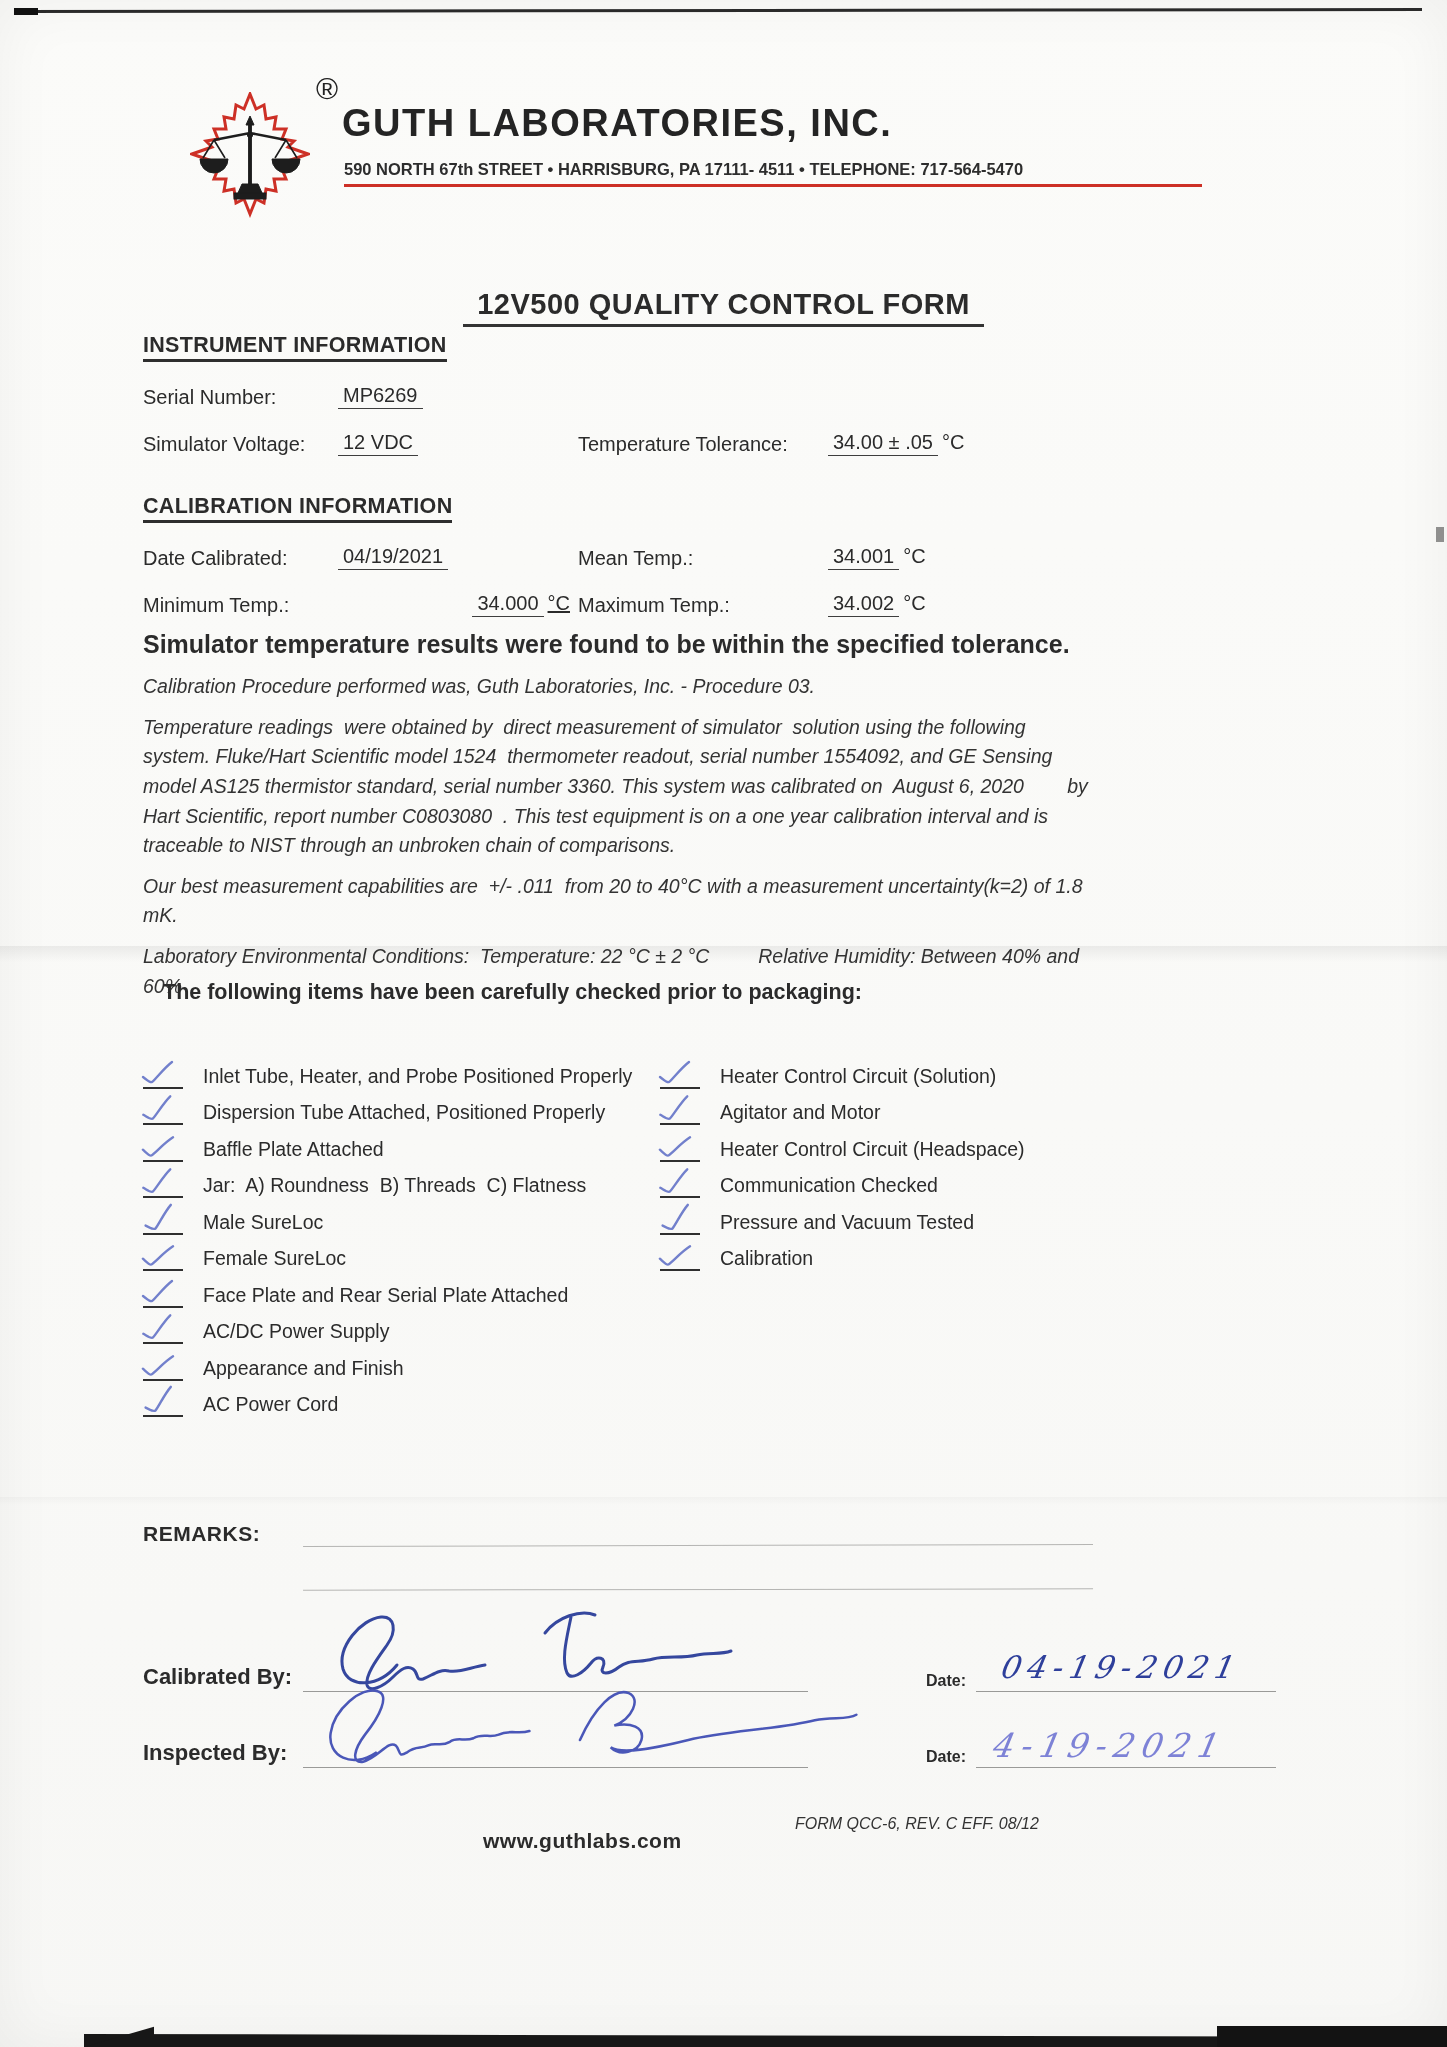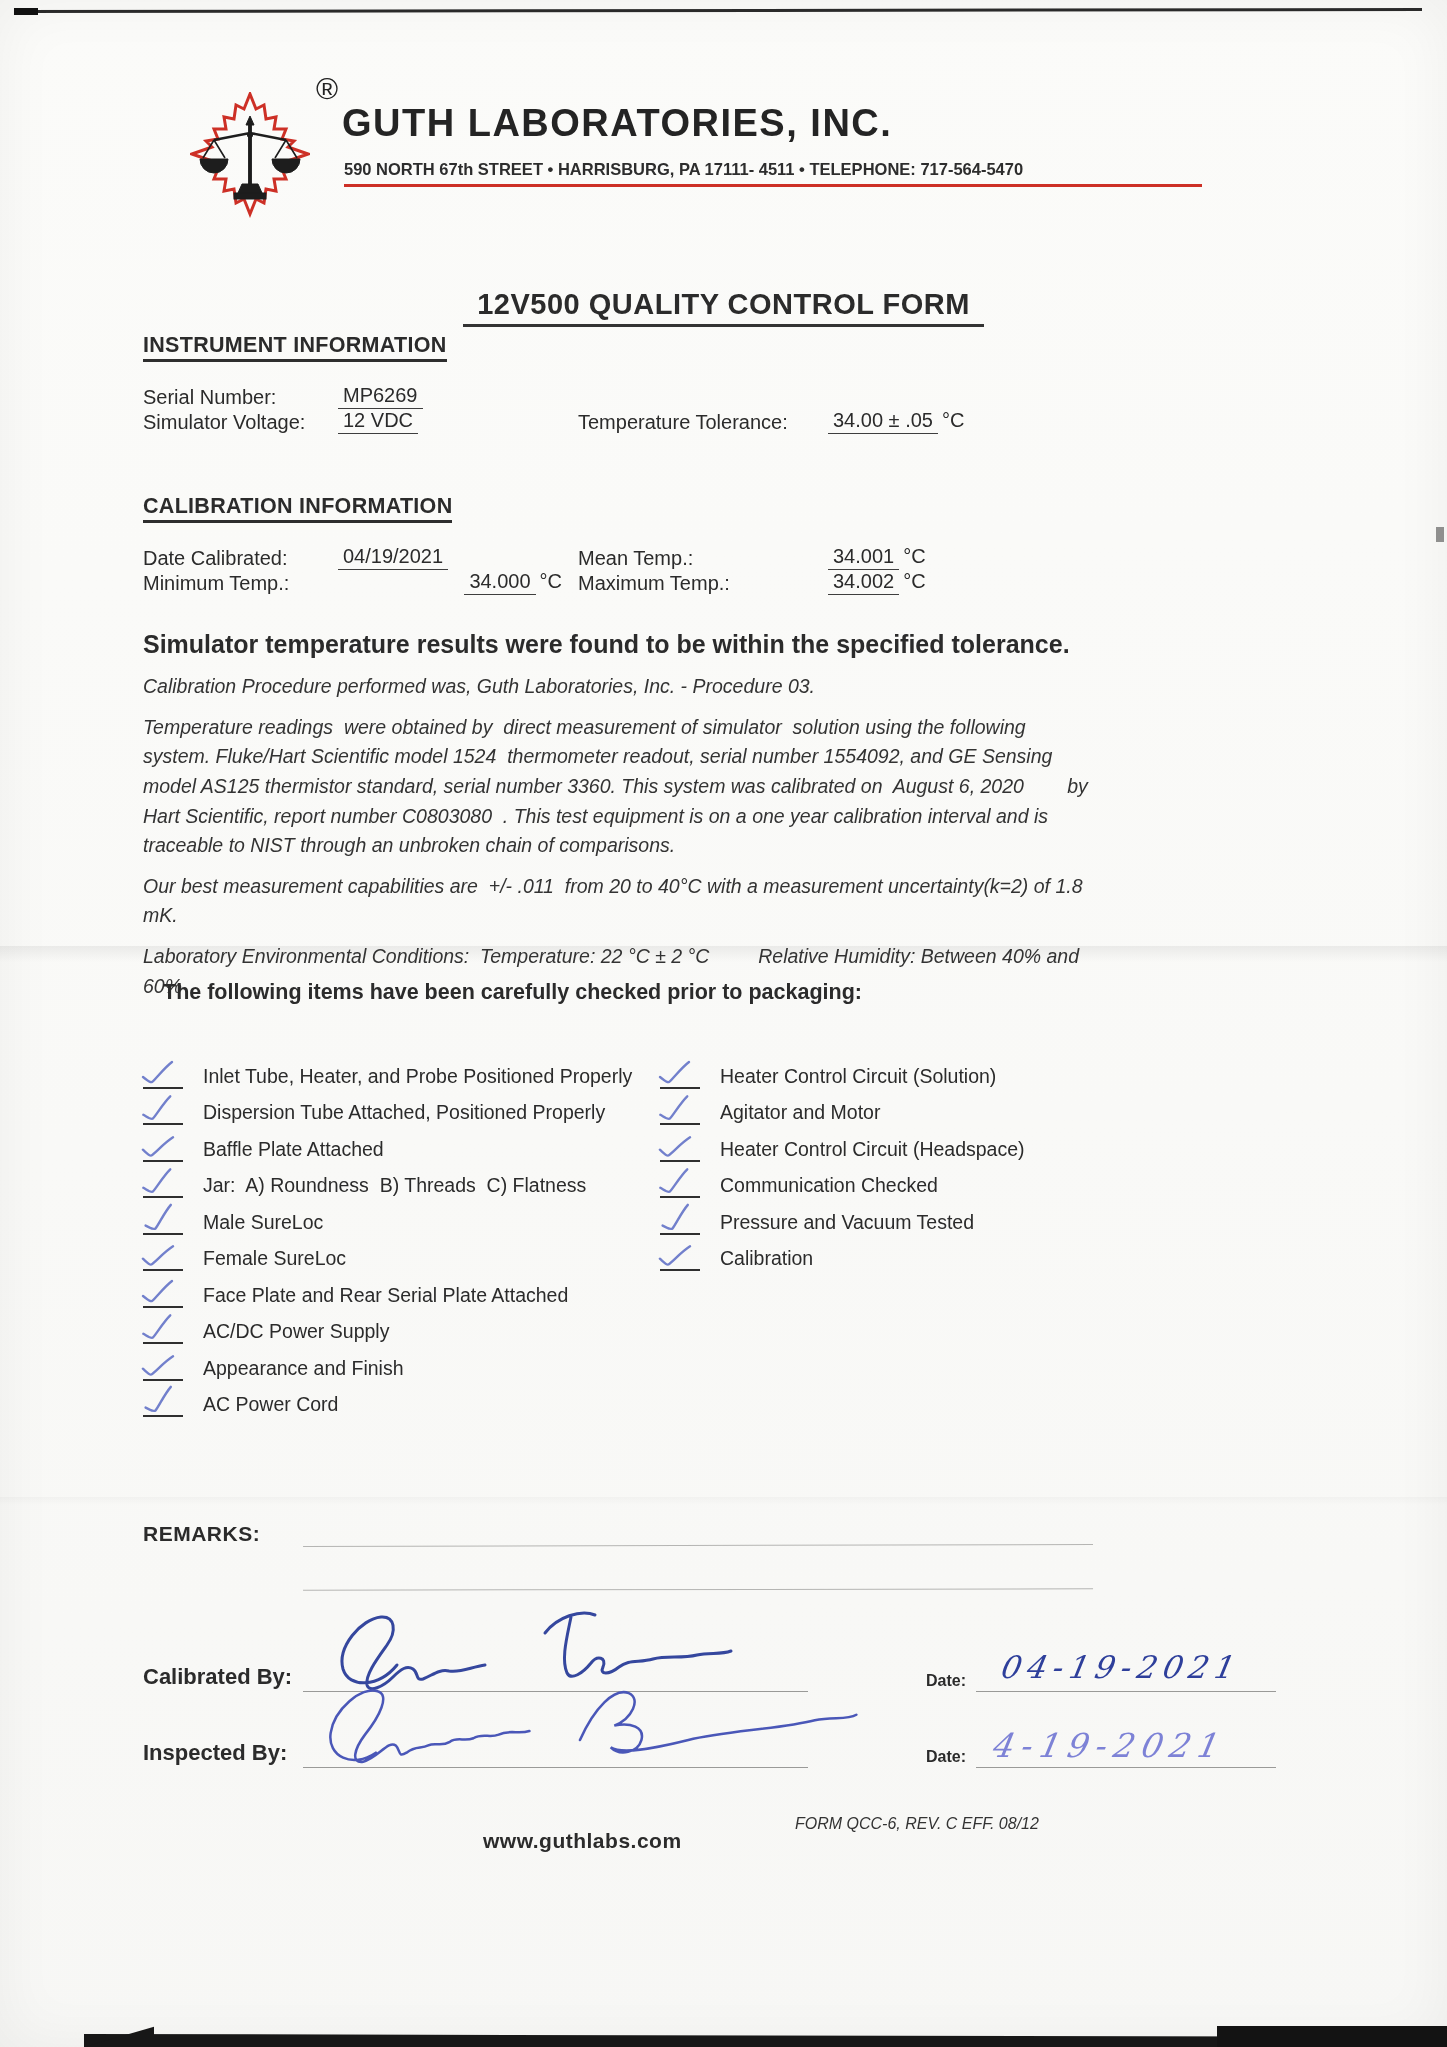--- a/index.html
+++ b/index.html
@@ -33,24 +33,24 @@
   
   .title-row { position:absolute; top:256px; left:0; width:1447px; text-align:center; }
   .title-row span { display:inline-block; font-size:29px; font-weight:bold; letter-spacing:.5px;
     border-bottom:3px solid #343434; padding:0 14px 3px;margin-top:32px; }
 
   
   .sec-heading { display:inline-block; font-size:21.5px; font-weight:bold; letter-spacing:.3px;
     border-bottom:3px solid #2e2e2e; padding-bottom:1px; }
   .instrument-sec { position:absolute; top:333px; left:143px; width:990px; }
   .calibration-sec { position:absolute; top:494px; left:143px; width:990px; }
-  .fgrid { display:grid; grid-template-columns:195px 240px 250px auto; margin-top:22px; font-size:20px; align-items:end; }
+  .fgrid { display:grid; grid-template-columns:195px 240px 250px auto; row-gap:22px; margin-top:22px; font-size:20px; align-items:end; }
   .uval { display:inline-block; border-bottom:1.6px solid #3e3e3e; padding:0 5px 1px; }
   .unit { margin-left:4px; }
-  .cell-right { text-align:right; padding-right:16px; }
+  .cell-right { text-align:right; padding-right:8px;text-decoration:underline; }
 
   .statement { position:absolute; top:630px; left:143px; width:990px; font-size:25px; font-weight:bold; }
   .paras { position:absolute; top:672px; left:143px; width:952px; }
   .paras p { font-style:italic; font-size:19.5px; line-height:1.52; margin-bottom:11px; white-space:pre-wrap; color:#333; }
 
   
   .checked-heading { position:absolute; top:980px; left:163px; font-size:21.5px; font-weight:bold; }
   .checklist { position:absolute; top:1052px; left:143px; width:1000px; display:flex; }
   .check-col { display:flex; flex-direction:column; }
   .col-left { width:517px; }

